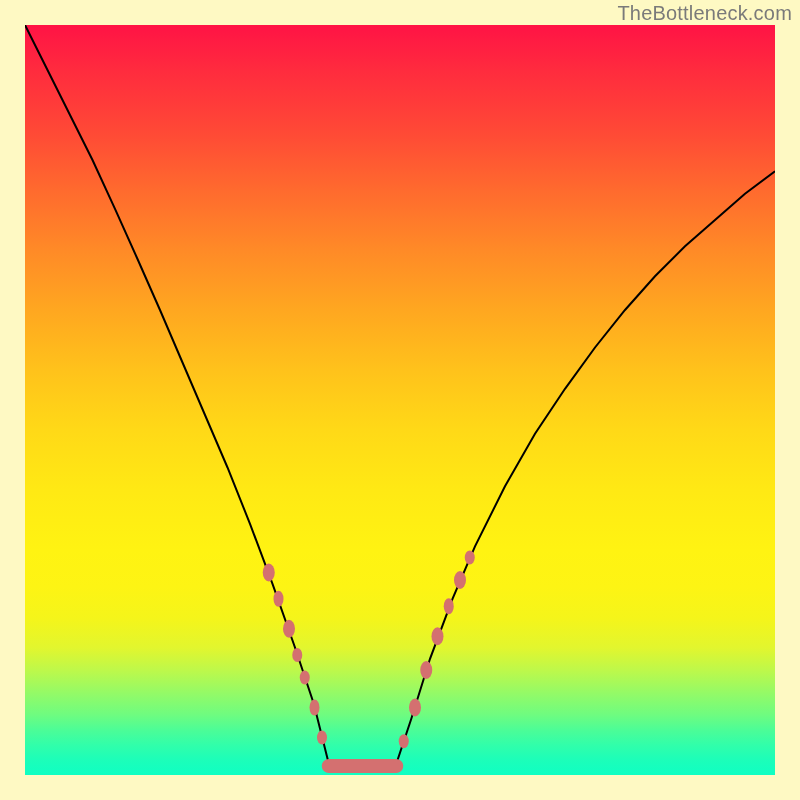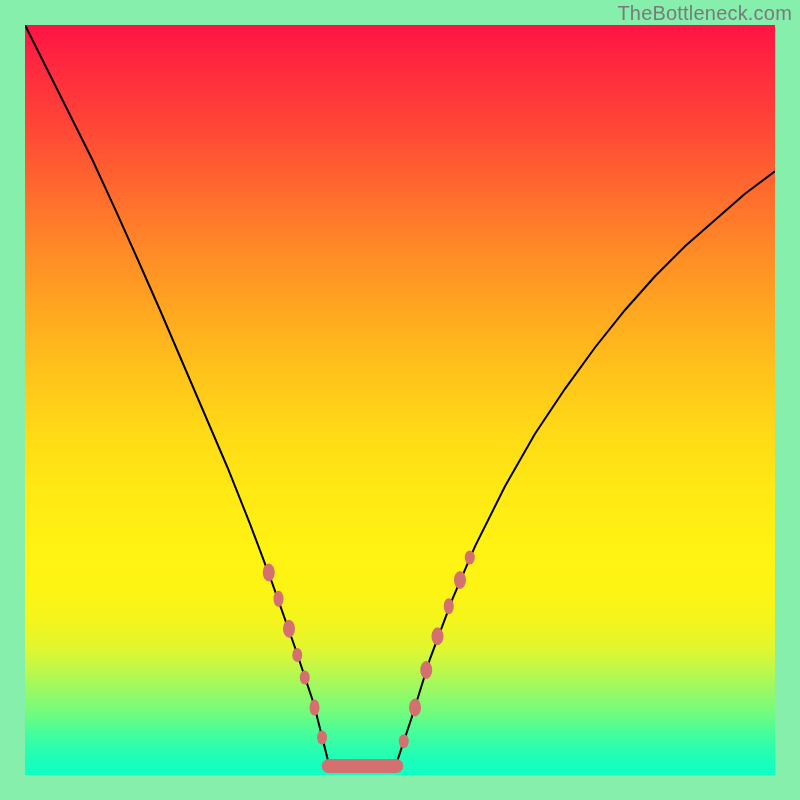--- a/index.html
+++ b/index.html
@@ -10,21 +10,21 @@
     overflow: hidden;
     background: #000;
     font-family: Arial, sans-serif;
   }
   .frame {
     position: absolute;
     top: 0;
     left: 0;
     width: 800px;
     height: 800px;
-    background: #86efac;
+    background: #fef9c3;
   }
   .plot-area {
     position: absolute;
     top: 25px;
     left: 25px;
     width: 750px;
     height: 750px;
     
     background: linear-gradient(
       to bottom,

